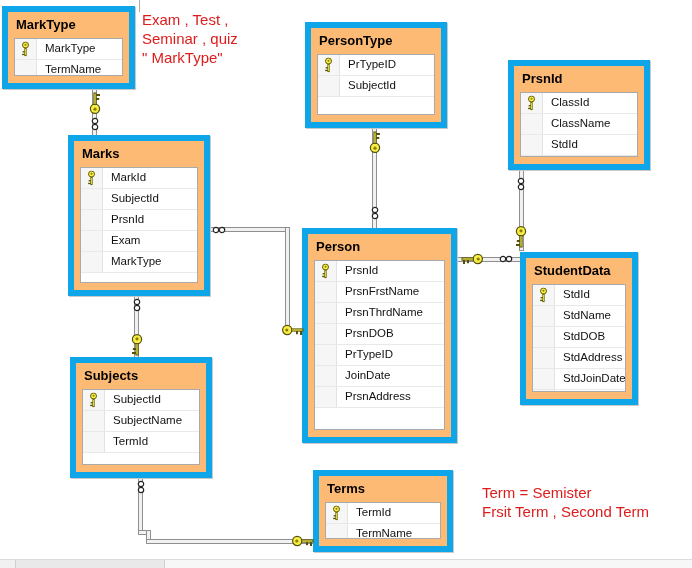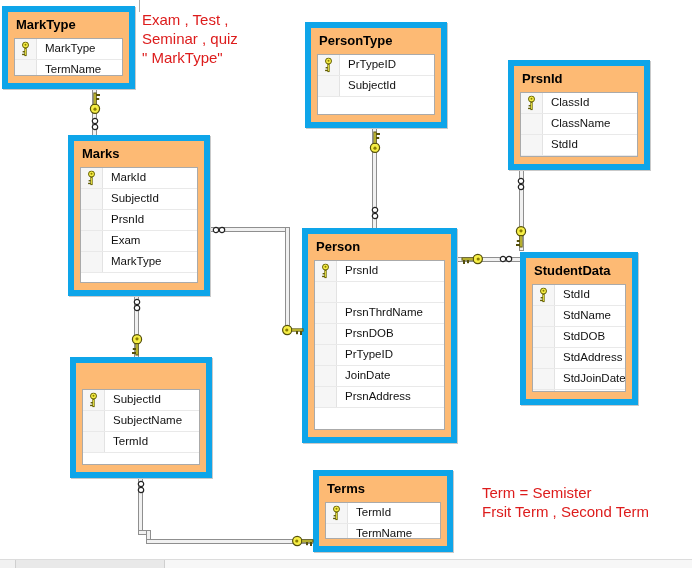--- a/index.html
+++ b/index.html
@@ -249,20 +249,21 @@
               <rect x="9.4" y="5.9" width="11.6" height="2.2" fill="#f7ef46" stroke="#5f5a00" stroke-width="1"></rect>
               <rect x="14" y="8" width="2" height="3.2" fill="#5f5a00"></rect>
               <rect x="18" y="8" width="2" height="4" fill="#5f5a00"></rect>
             </svg>
         </span>
       </div>
       <div class="row-name">PrsnId</div>
     </div>
     <div class="table-row">
       <div class="row-gutter"></div>
+      <div class="row-name">PrsnFrstName</div>
     </div>
     <div class="table-row">
       <div class="row-gutter"></div>
       <div class="row-name">PrsnThrdName</div>
     </div>
     <div class="table-row">
       <div class="row-gutter"></div>
       <div class="row-name">PrsnDOB</div>
     </div>
     <div class="table-row">
@@ -314,20 +315,21 @@
       <div class="row-name">StdJoinDate</div>
     </div>
     <div class="table-row">
       <div class="row-gutter"></div>
       <div class="row-name">PrsnId</div>
     </div>
   </div>
 </div>
 
 <div class="table-node" style="left:70px;top:357px;width:142px;height:121px">
+  <div class="table-title">Subjects</div>
   <div class="table-grid">
     <div class="table-row">
       <div class="row-gutter">
         <span class="gutter-key">
           <svg width="15" height="10" viewBox="0 0 22 14">
               <ellipse cx="5.2" cy="7" rx="4.4" ry="4.4" fill="#f7ef46" stroke="#5f5a00" stroke-width="1.4"></ellipse>
               <circle cx="4.8" cy="7" r="1.5" fill="#8a7d00"></circle>
               <rect x="9.4" y="5.9" width="11.6" height="2.2" fill="#f7ef46" stroke="#5f5a00" stroke-width="1"></rect>
               <rect x="14" y="8" width="2" height="3.2" fill="#5f5a00"></rect>
               <rect x="18" y="8" width="2" height="4" fill="#5f5a00"></rect>

